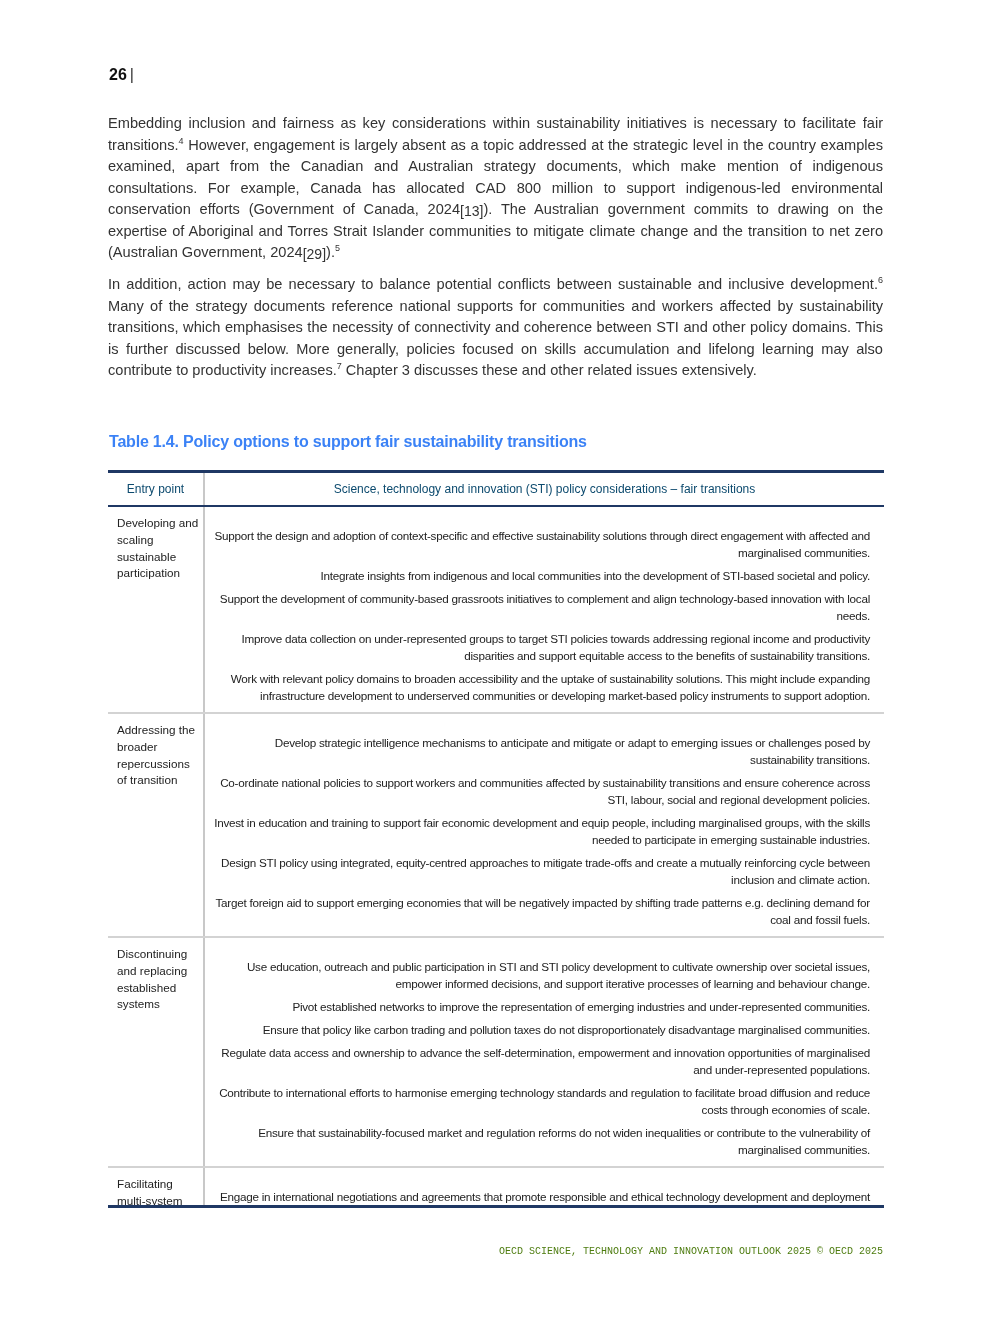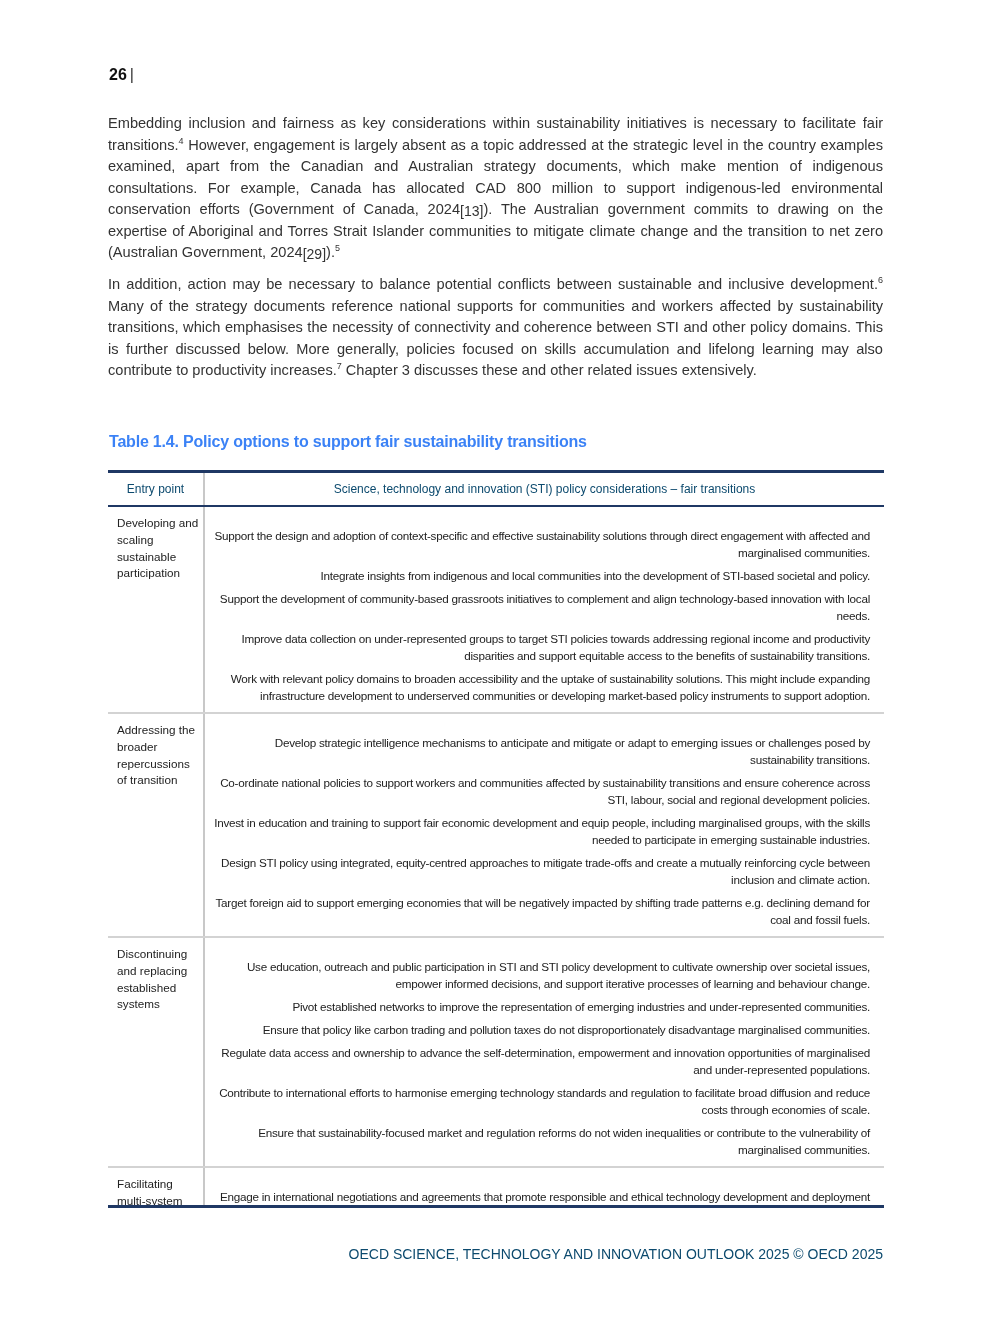--- a/index.html
+++ b/index.html
@@ -20,22 +20,22 @@
               border-top: 3px solid #1f3864; border-bottom: 3px solid #1f3864; }
   table { border-collapse: collapse; width: 776px; font-family: "Liberation Sans", sans-serif; }
   th { font-weight: normal; font-size: 12px; color: #0c4a6e; height: 32px; padding: 0;
        border-bottom: 2px solid #1f3864; }
   th.c1 { width: 90px; border-right: 2px solid #c8c8c8; }
   td { vertical-align: top; font-size: 11.7px; line-height: 17px; color: #222; }
   td.c1 { width: 82px; padding: 8px 4px 6px 9px; border-right: 2px solid #c8c8c8; line-height: 16.8px; }
   td.c2 { padding: 20px 14px 2px 8px; text-align: right; }
   tr.grp td { border-bottom: 2px solid #d3d3d3; }
   .item { margin: 0 0 6px 0; letter-spacing: -0.25px; }
-  .footer { position: absolute; right: 109px; top: 1246px; font-size: 14px; color: #0c4a6e;
-            font-family: Liberation Sans, sans-serif; }
+  .footer { position: absolute; right: 109px; top: 1246px; font-size: 10px; color: #4d7c0f;
+            font-family: Liberation Mono, monospace; }
 </style>
 </head>
 <body>
 
 <div class="page-num">
   <span>26</span><span class="bar">|</span>
 </div>
 
 <div class="para" id="p1"><span>Embedding inclusion and fairness as key considerations within sustainability initiatives is necessary to facilitate fair transitions.</span><sup>4</sup><span> However, engagement is largely absent as a topic addressed at the strategic level in the country examples examined, apart from the Canadian and Australian strategy documents, which make mention of indigenous consultations. For example, Canada has allocated CAD 800 million to support indigenous-led environmental conservation efforts (Government of Canada, 2024</span><sub>[13]</sub><span>). The Australian government commits to drawing on the expertise of Aboriginal and Torres Strait Islander communities to mitigate climate change and the transition to net zero (Australian Government, 2024</span><sub>[29]</sub><span>).</span><sup>5</sup></div>
 <div class="para" id="p2"><span>In addition, action may be necessary to balance potential conflicts between sustainable and inclusive development.</span><sup>6</sup><span> Many of the strategy documents reference national supports for communities and workers affected by sustainability transitions, which emphasises the necessity of connectivity and coherence between STI and other policy domains. This is further discussed below. More generally, policies focused on skills accumulation and lifelong learning may also contribute to productivity increases.</span><sup>7</sup><span> Chapter 3 discusses these and other related issues extensively.</span></div>

